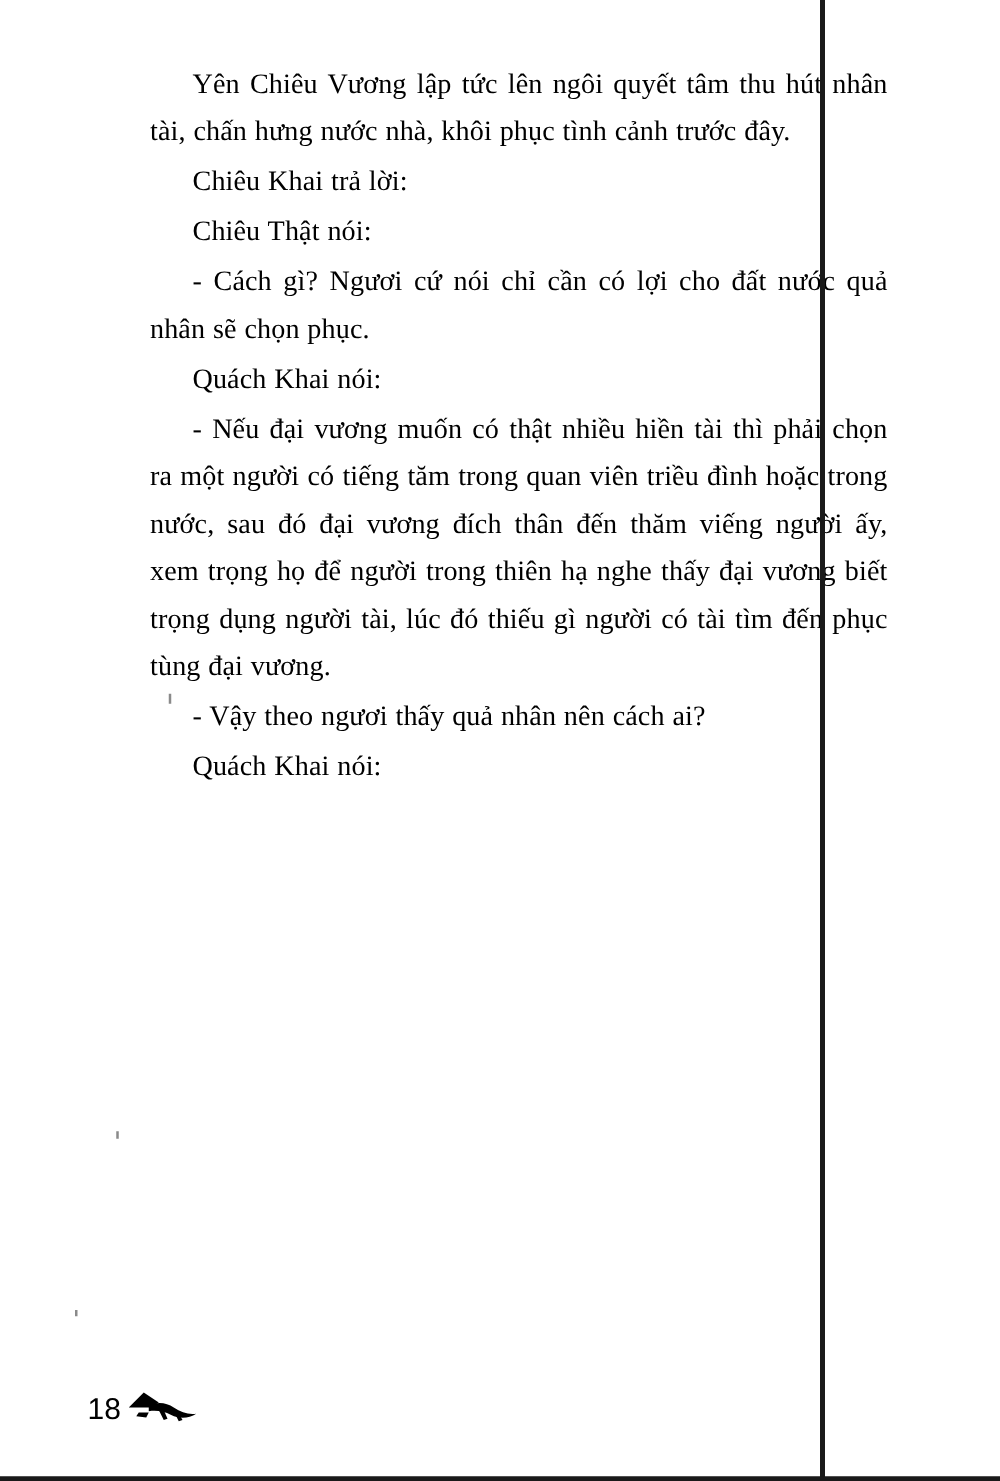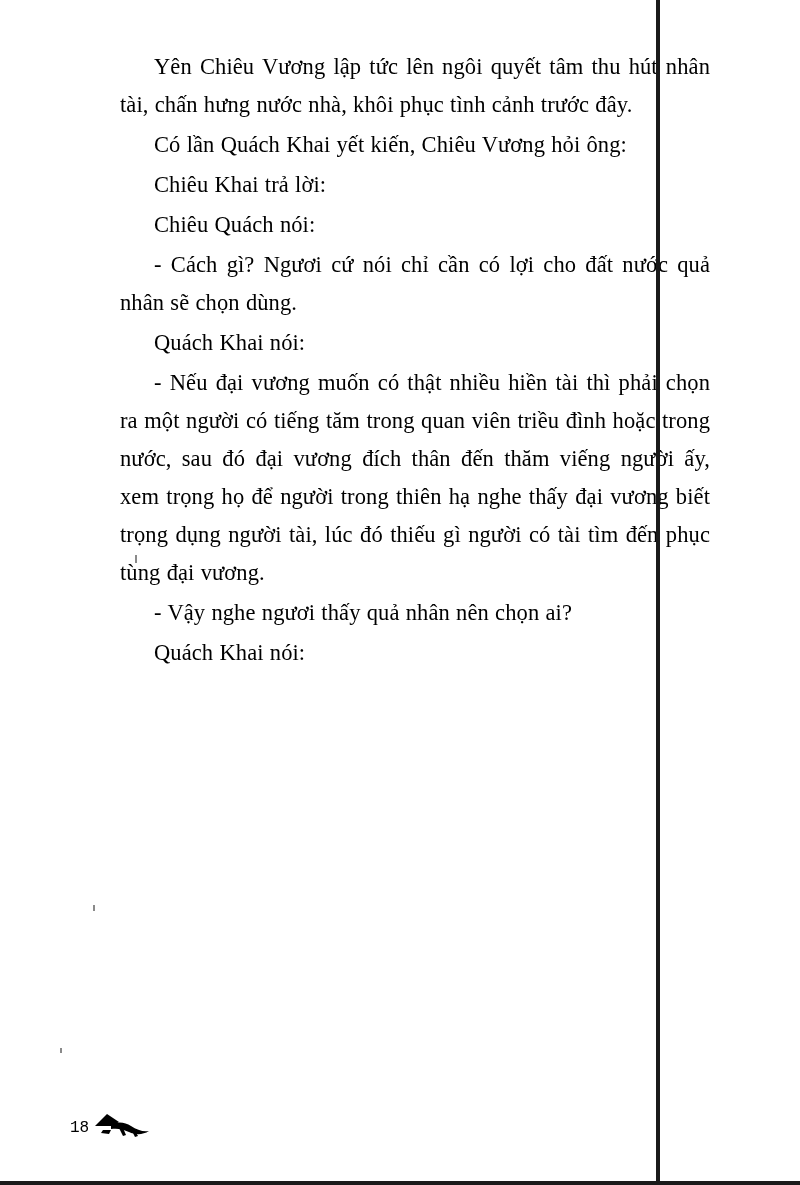--- a/index.html
+++ b/index.html
@@ -73,49 +73,48 @@
     position: absolute;
     left: 70px;
     top: 1105px;
     width: 300px;
     height: 40px;
     display: flex;
     align-items: center;
     gap: 4px;
   }
   .page-number {
-    font-size: 16px;
-    font-family: Liberation Mono, monospace;
+    font-size: 24px;
+    font-family: Liberation Sans, sans-serif;
     line-height: 1;
     padding-top: 6px;
   }
   .flourish {
     display: block;
     width: 58px;
     height: 26px;
   }
 </style>
 </head>
 <body>
 
 <div class="page">
 
   <div class="speck s1"></div>
   <div class="speck s2"></div>
   <div class="speck s3"></div>
 
   <div class="text-block">
     <p class="para">Yên Chiêu Vương lập tức lên ngôi quyết tâm thu hút nhân tài, chấn hưng nước nhà, khôi phục tình cảnh trước đây.</p>
-    <p class="para last-short">Có lần Quách Khai yết kiến, Chiêu Vương hỏi ông:</p>
     <p class="para last-short">Chiêu Khai trả lời:</p>
-    <p class="para last-short">Chiêu Quách nói:</p>
-    <p class="para">- Cách gì? Ngươi cứ nói chỉ cần có lợi cho đất nước quả nhân sẽ chọn dùng.</p>
+    <p class="para last-short">Chiêu Thật nói:</p>
+    <p class="para">- Cách gì? Ngươi cứ nói chỉ cần có lợi cho đất nước quả nhân sẽ chọn phục.</p>
     <p class="para last-short">Quách Khai nói:</p>
     <p class="para">- Nếu đại vương muốn có thật nhiều hiền tài thì phải chọn ra một người có tiếng tăm trong quan viên triều đình hoặc trong nước, sau đó đại vương đích thân đến thăm viếng người ấy, xem trọng họ để người trong thiên hạ nghe thấy đại vương biết trọng dụng người tài, lúc đó thiếu gì người có tài tìm đến phục tùng đại vương.</p>
-    <p class="para last-short">- Vậy nghe ngươi thấy quả nhân nên chọn ai?</p>
+    <p class="para last-short">- Vậy theo ngươi thấy quả nhân nên cách ai?</p>
     <p class="para last-short">Quách Khai nói:</p>
   </div>
 
   <div class="footer">
     <span class="page-number">18</span>
     <span>
       <svg class="flourish" viewBox="0 0 58 26" xmlns="http://www.w3.org/2000/svg">
         <path d="M2 14 L14 2 L26 10 L20 14 Z" fill="#000000"></path>
         <path d="M18 13 C24 9, 32 10, 38 14 C44 18, 50 20, 56 19 C50 23, 42 23, 36 20 C30 17, 24 16, 18 17 Z" fill="#000000"></path>
         <path d="M26 16 L30 24 L33 23 L30 16 Z" fill="#000000"></path>

